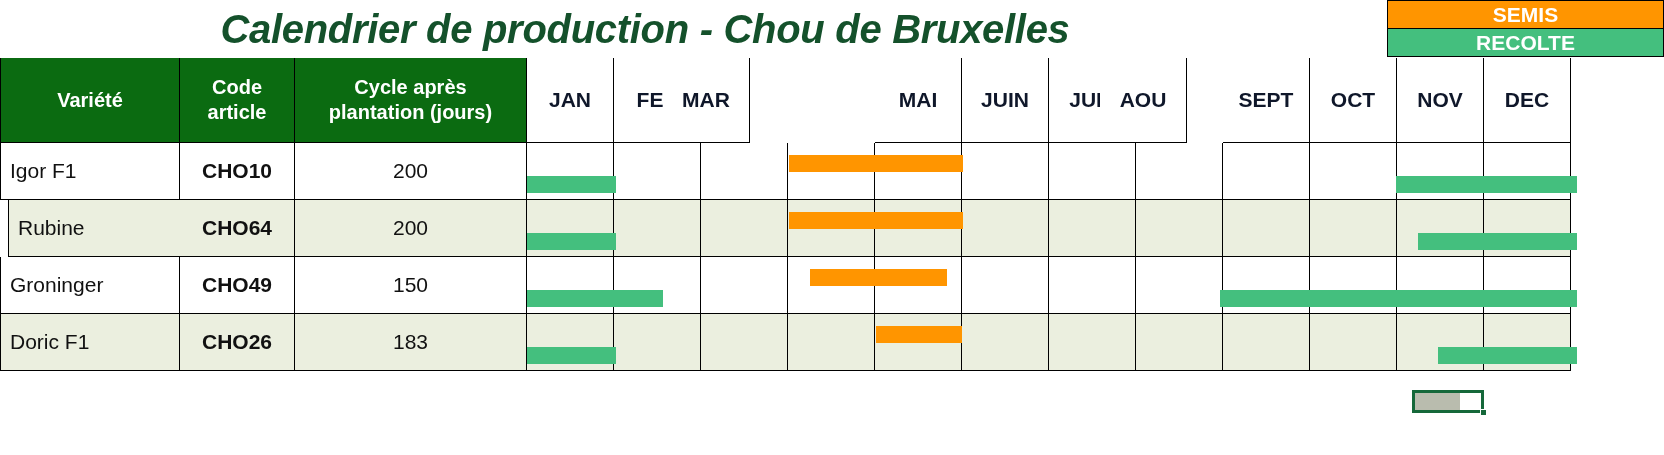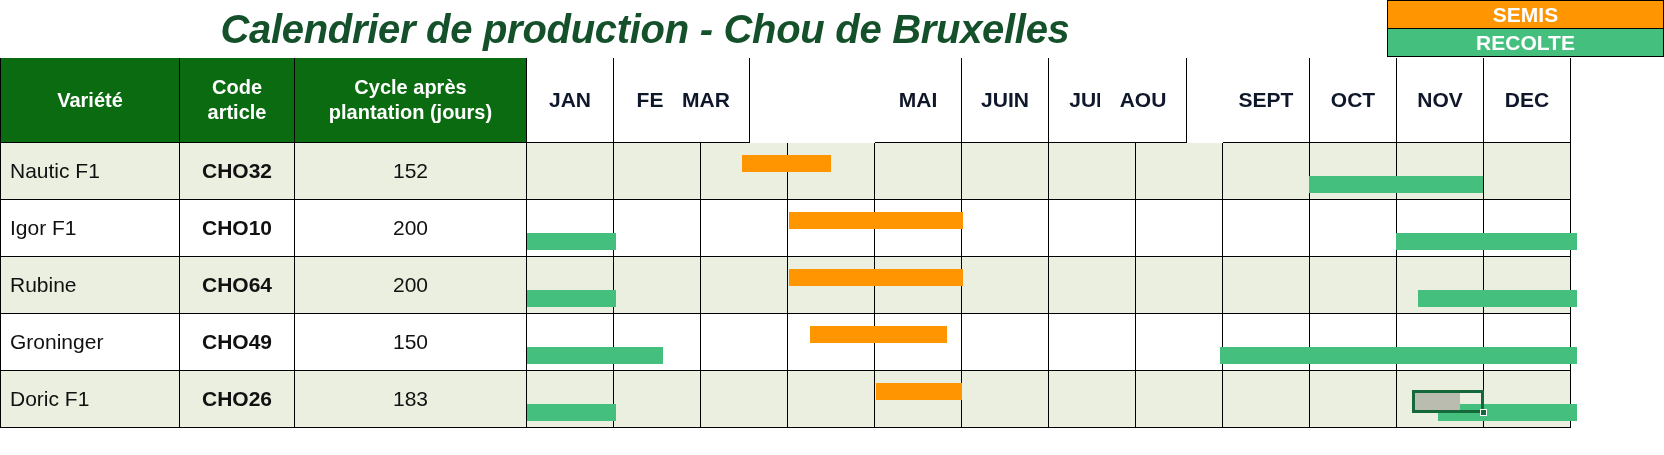--- a/index.html
+++ b/index.html
@@ -145,41 +145,20 @@
         <div class="cell hdr-month" style="left: 875px; width: 87px;">MAI</div>
         <div class="cell hdr-month" style="left: 1049px; width: 87px;">JUIL</div>
         <div class="cell hdr-month" style="left: 1100px; width: 87px;">AOU</div>
         <div class="cell hdr-month" style="left: 1223px; width: 87px;">SEPT</div>
         <div class="cell hdr-month" style="left: 1310px; width: 87px;">OCT</div>
         <div class="cell hdr-month" style="left: 1397px; width: 87px;">NOV</div>
         <div class="cell hdr-month" style="left: 1484px; width: 87px;">DEC</div>
       </div>
 
     <div id="rows-host">
-        <div class="data-row row-alt" style="height: 57px;">
-          <div class="cell cell-bg cell-variety left-edge" style="left: 0px; width: 180px;">Nautic F1</div>
-          <div class="cell cell-bg cell-code" style="left: 180px; width: 115px;">CHO32</div>
-          <div class="cell cell-bg cell-cycle" style="left: 295px; width: 232px;">152</div>
-          <div class="cell cell-bg cell-month" style="left: 527px; width: 87px;"></div>
-          <div class="cell cell-bg cell-month" style="left: 614px; width: 87px;"></div>
-          <div class="cell cell-bg cell-month" style="left: 701px; width: 87px;"></div>
-          <div class="cell cell-bg cell-month" style="left: 788px; width: 87px;"></div>
-          <div class="cell cell-bg cell-month" style="left: 875px; width: 87px;"></div>
-          <div class="cell cell-bg cell-month" style="left: 962px; width: 87px;"></div>
-          <div class="cell cell-bg cell-month" style="left: 1049px; width: 87px;"></div>
-          <div class="cell cell-bg cell-month" style="left: 1136px; width: 87px;"></div>
-          <div class="cell cell-bg cell-month" style="left: 1223px; width: 87px;"></div>
-          <div class="cell cell-bg cell-month" style="left: 1310px; width: 87px;"></div>
-          <div class="cell cell-bg cell-month" style="left: 1397px; width: 87px;"></div>
-          <div class="cell cell-bg cell-month" style="left: 1484px; width: 87px;"></div>
-          <div class="bars">
-            <div class="bar bar-semis" style="left: 742px; width: 89px; background: rgb(255, 149, 0);"></div>
-            <div class="bar bar-recolte" style="left: 1309px; width: 174px; background: rgb(68, 191, 126);"></div>
-          </div>
-        </div>
         <div class="data-row row-plain" style="height: 57px;">
           <div class="cell cell-bg cell-variety left-edge" style="left: 0px; width: 180px;">Igor F1</div>
           <div class="cell cell-bg cell-code" style="left: 180px; width: 115px;">CHO10</div>
           <div class="cell cell-bg cell-cycle" style="left: 295px; width: 232px;">200</div>
           <div class="cell cell-bg cell-month" style="left: 527px; width: 87px;"></div>
           <div class="cell cell-bg cell-month" style="left: 614px; width: 87px;"></div>
           <div class="cell cell-bg cell-month" style="left: 701px; width: 87px;"></div>
           <div class="cell cell-bg cell-month" style="left: 788px; width: 87px;"></div>
           <div class="cell cell-bg cell-month" style="left: 875px; width: 87px;"></div>
           <div class="cell cell-bg cell-month" style="left: 962px; width: 87px;"></div>
@@ -189,21 +168,21 @@
           <div class="cell cell-bg cell-month" style="left: 1310px; width: 87px;"></div>
           <div class="cell cell-bg cell-month" style="left: 1397px; width: 87px;"></div>
           <div class="cell cell-bg cell-month" style="left: 1484px; width: 87px;"></div>
           <div class="bars">
             <div class="bar bar-semis" style="left: 789px; width: 174px; background: rgb(255, 149, 0);"></div>
             <div class="bar bar-recolte" style="left: 527px; width: 89px; background: rgb(68, 191, 126);"></div>
             <div class="bar bar-recolte" style="left: 1396px; width: 181px; background: rgb(68, 191, 126);"></div>
           </div>
         </div>
         <div class="data-row row-alt" style="height: 57px;">
-          <div class="cell cell-bg cell-variety left-edge" style="left: 0px; width: 180px;">Rubine</div>
+          <div class="cell cell-bg cell-variety left-edge" style="left: 8px; width: 180px;">Rubine</div>
           <div class="cell cell-bg cell-code" style="left: 180px; width: 115px;">CHO64</div>
           <div class="cell cell-bg cell-cycle" style="left: 295px; width: 232px;">200</div>
           <div class="cell cell-bg cell-month" style="left: 527px; width: 87px;"></div>
           <div class="cell cell-bg cell-month" style="left: 614px; width: 87px;"></div>
           <div class="cell cell-bg cell-month" style="left: 701px; width: 87px;"></div>
           <div class="cell cell-bg cell-month" style="left: 788px; width: 87px;"></div>
           <div class="cell cell-bg cell-month" style="left: 875px; width: 87px;"></div>
           <div class="cell cell-bg cell-month" style="left: 962px; width: 87px;"></div>
           <div class="cell cell-bg cell-month" style="left: 1049px; width: 87px;"></div>
           <div class="cell cell-bg cell-month" style="left: 1136px; width: 87px;"></div>

